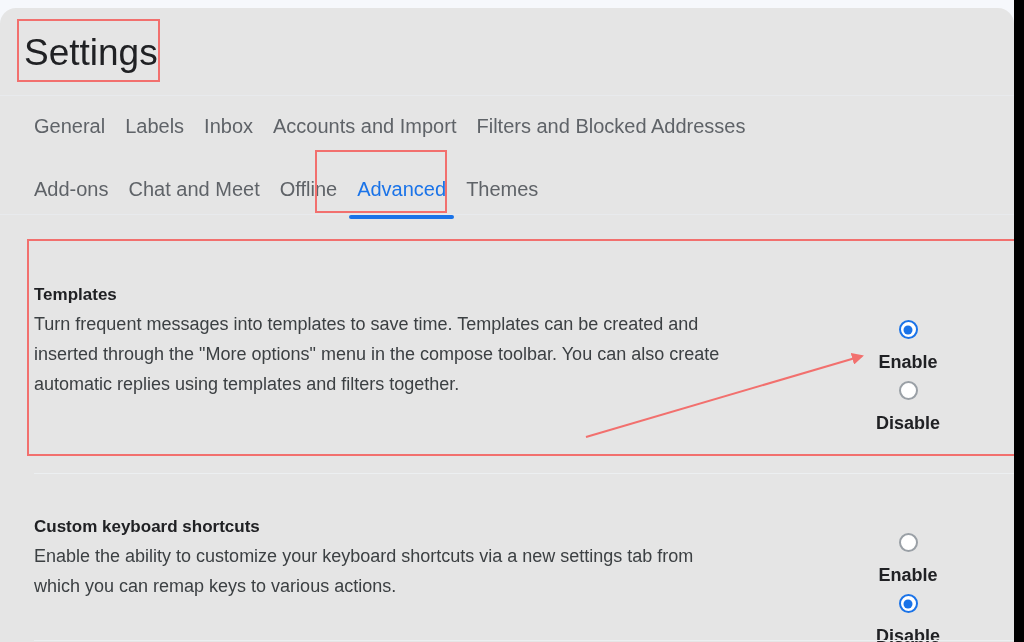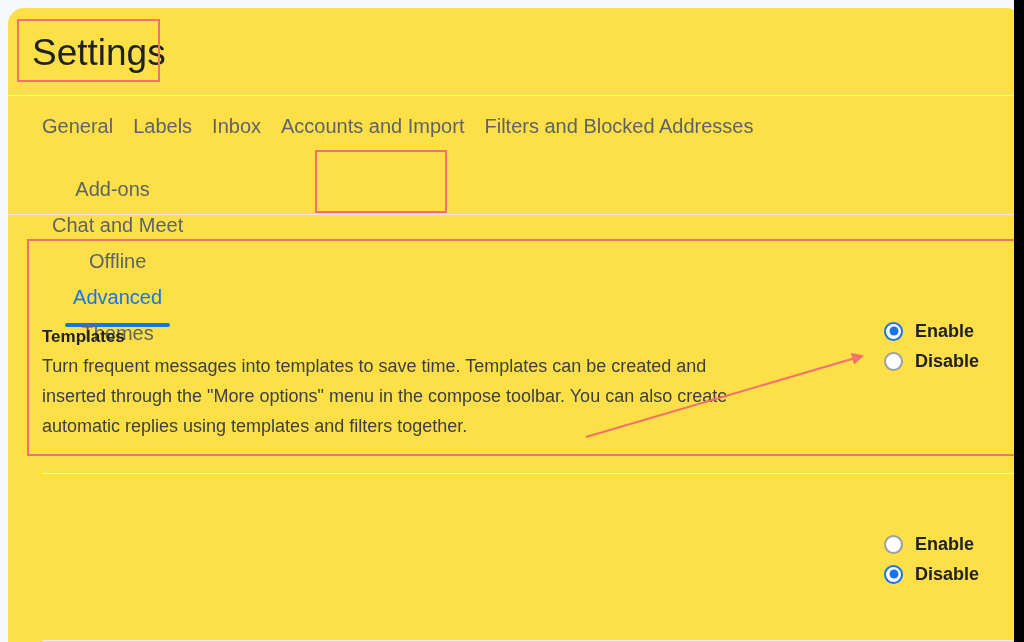--- a/index.html
+++ b/index.html
@@ -13,24 +13,24 @@
   #screen {
     position: relative;
     width: 1024px;
     height: 642px;
     background: #f6f8fc;
     overflow: hidden;
   }
   
   .card {
     position: absolute;
-    left: 8px; top: 8px;
+    left: 0; top: 8px;
     width: 1014px;
     height: 634px;
-    background: #fde047;
+    background: #e5e5e5;
     border-top-left-radius: 16px;
     border-top-right-radius: 16px;
     overflow: hidden;
   }
   
   .gutter {
     position: absolute;
     left: 1014px; top: 0;
     width: 10px; height: 642px;
     background: #000000;
@@ -63,21 +63,21 @@
 
   
   .tabrow {
     position: absolute;
     display: flex;
     align-items: center;
     white-space: nowrap;
     text-align: center;
   }
   .tabrow.row1 { left: 34px; top: 100px; height: 36px; }
-  .tabrow.row2 { left: 34px; top: 163px; height: 36px; flex-direction: column; }
+  .tabrow.row2 { left: 34px; top: 163px; height: 36px; }
   .tab {
     position: relative;
     font-size: 20px;
     color: #5f6368;
     padding: 0 10px;
     line-height: 36px;
     cursor: pointer;
     font-weight: 400;
   }
   .tab:first-child { padding-left: 0; }
@@ -103,41 +103,41 @@
   .sec-text {
     width: 720px;
     padding-right: 20px;
   }
   .sec-title {
     font-size: 17px;
     font-weight: 700;
     color: #202124;
     line-height: 26px;
     margin-bottom: 1px;
-    margin-top: 42px;
   }
   .sec-desc {
     font-size: 18px;
     color: #3c4043;
     line-height: 30px;
     font-weight: 400;
   }
   .sec-controls {
     position: absolute;
     left: 842px;
     top: 0;
     display: flex;
     flex-direction: column;
     gap: 8px;
   }
   .radio-row {
     display: flex;
     align-items: center;
     gap: 12px;
     cursor: pointer;
+    flex-direction: column;
   }
   .radio {
     width: 19px; height: 19px;
     border-radius: 50%;
     border: 2px solid #9aa0a6;
     background: #fff;
     flex: 0 0 auto;
     position: relative;
   }
   .radio.checked {
@@ -220,20 +220,24 @@
         <div class="radio-row">
           <span class="radio"></span>
           <span class="radio-label">Disable</span>
         </div>
       </div>
     </div>
 
     <div class="divider-inset" style="top:465px;"></div>
 
     <div class="section" style="top:506px;">
+      <div class="sec-text">
+        <div class="sec-title">Custom keyboard shortcuts</div>
+        <div class="sec-desc">Enable the ability to customize your keyboard shortcuts via a new settings tab from which you can remap keys to various actions.</div>
+      </div>
       <div class="sec-controls" style="top:19px;">
         <div class="radio-row">
           <span class="radio"></span>
           <span class="radio-label">Enable</span>
         </div>
         <div class="radio-row">
           <span class="radio checked"></span>
           <span class="radio-label">Disable</span>
         </div>
       </div>

